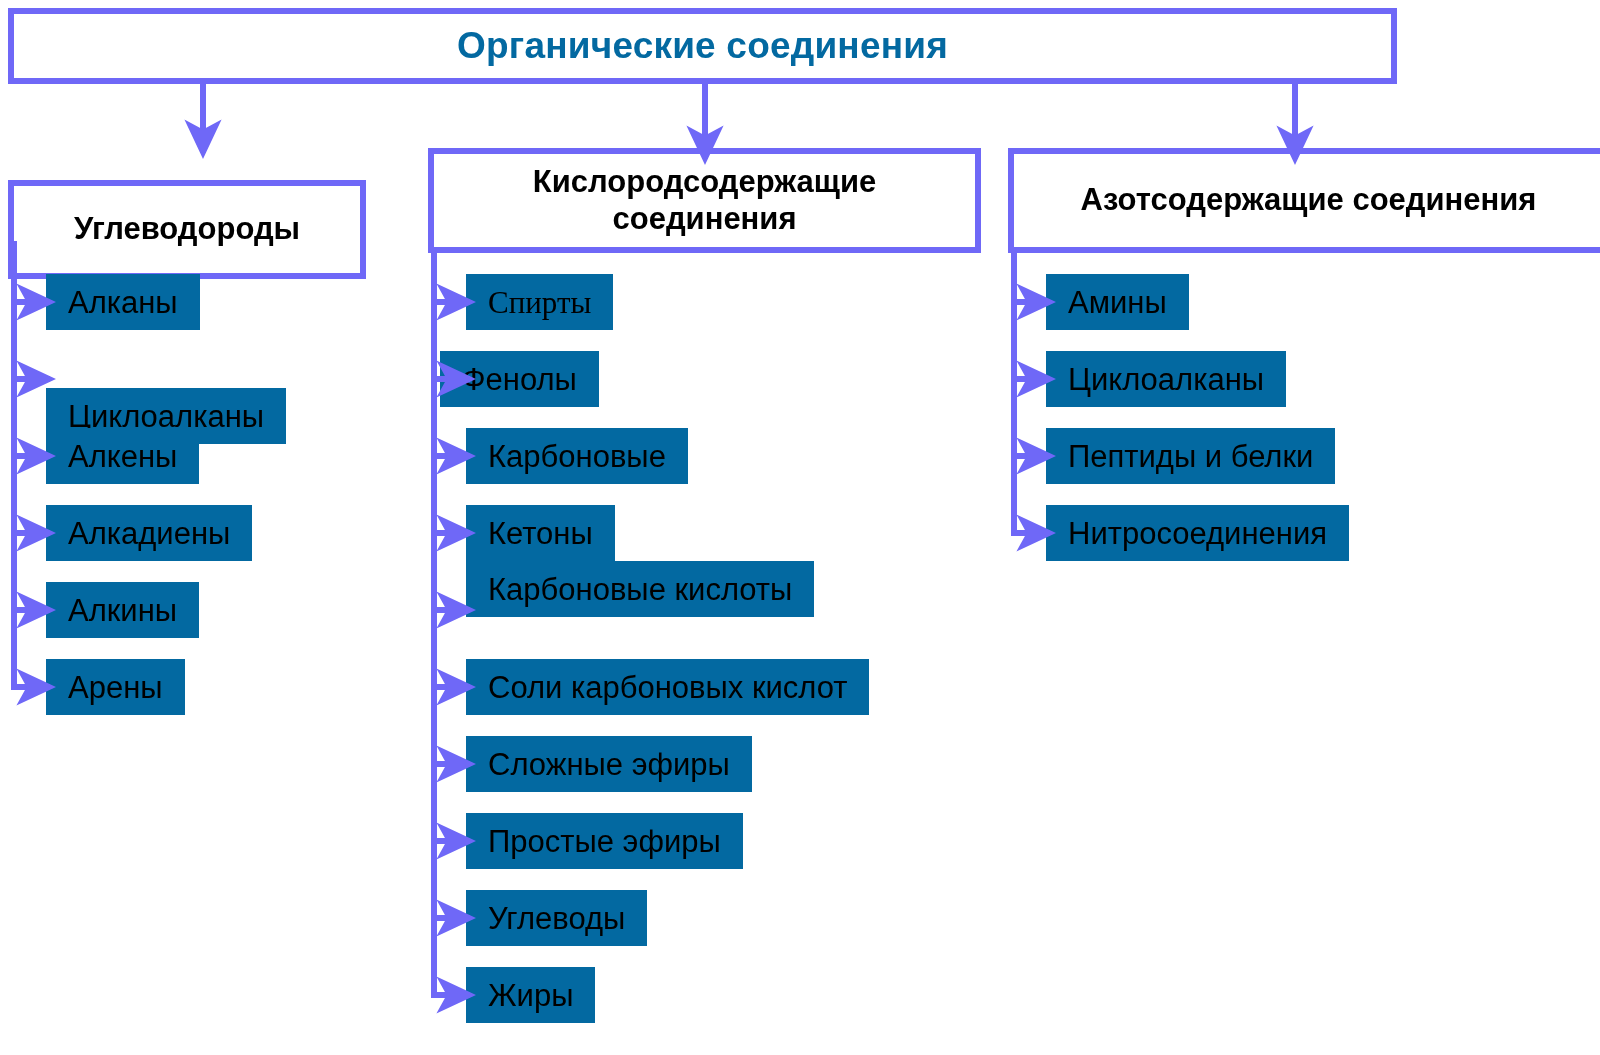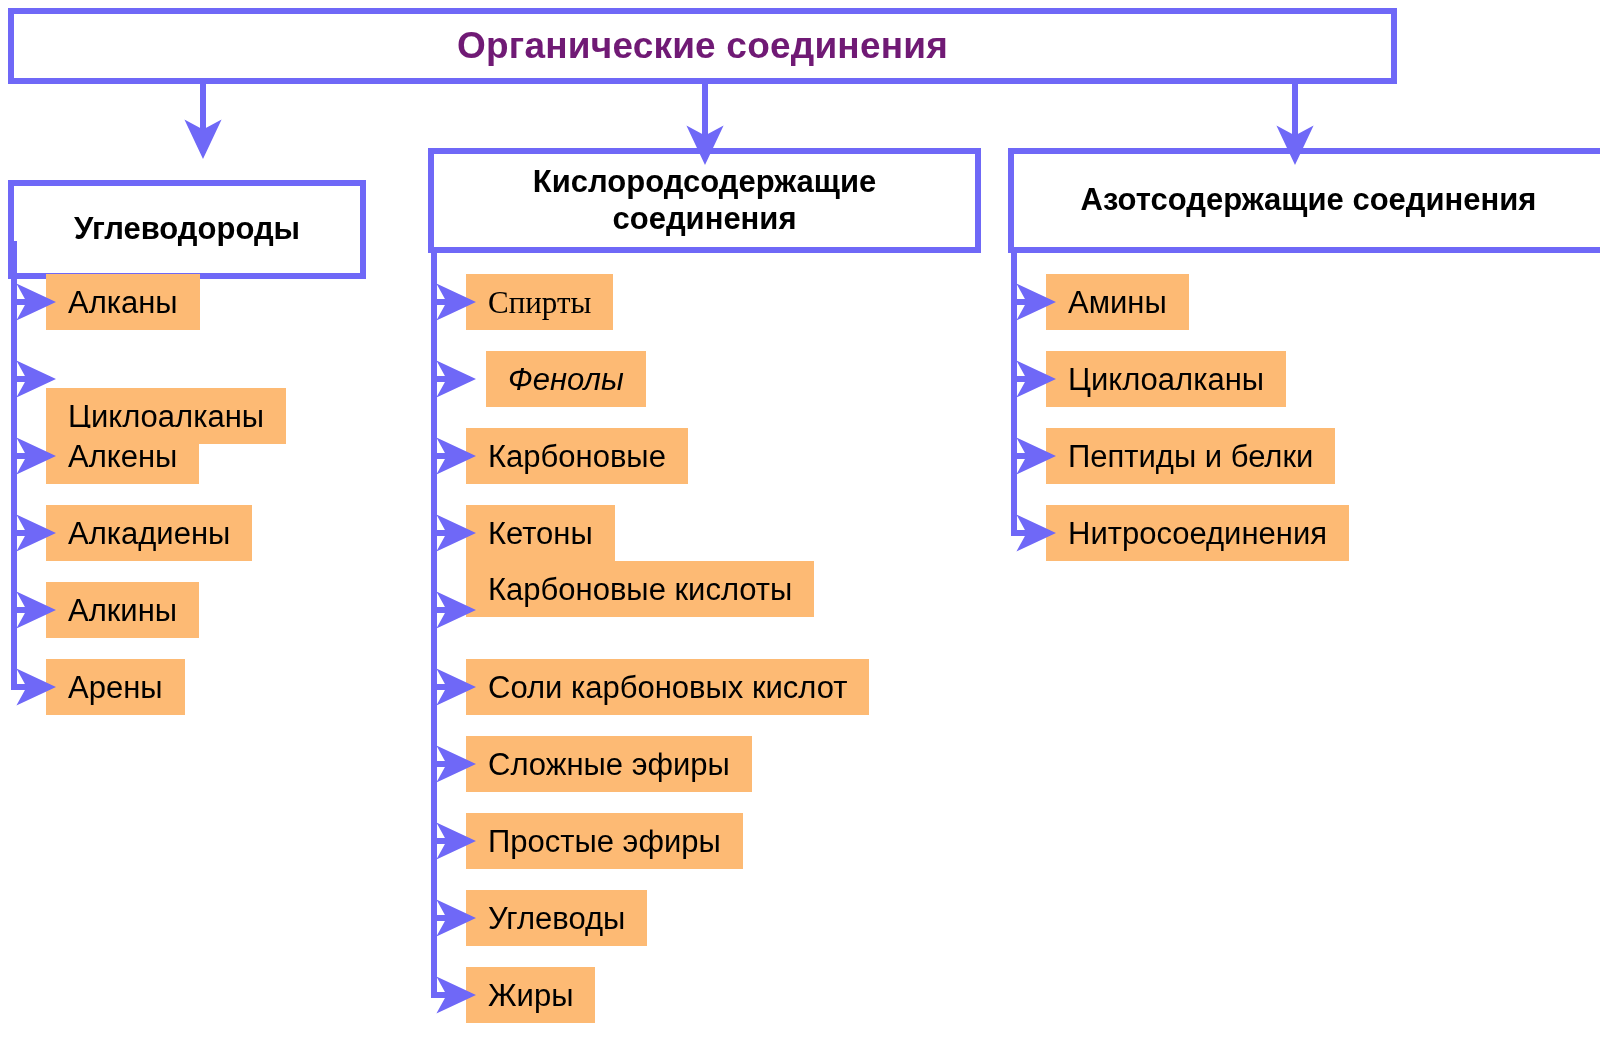--- a/index.html
+++ b/index.html
@@ -31,21 +31,21 @@
     border: 6px solid var(--accent, #6f68f7);
     background: #ffffff;
     box-sizing: border-box;
     display: flex;
     align-items: center;
     justify-content: center;
   }
   .root-title {
     font-size: 37px;
     font-weight: bold;
-    color: #701a75;
+    color: #0369a1;
     letter-spacing: 0.2px;
     white-space: nowrap;
   }
 
   
   .cat-header {
     position: absolute;
     border: 6px solid var(--accent, #6f68f7);
     background: #ffffff;
     box-sizing: border-box;
@@ -63,21 +63,21 @@
   }
 
   #cat-header-0 { left: 8px;    top: 156px; width: 358px;  height: 99px; margin-top: 24px; }
   #cat-header-1 { left: 428px;  top: 148px; width: 553px;  height: 105px; }
   #cat-header-2 { left: 1008px; top: 148px; width: 601px;  height: 105px; text-align: right; }
 
   
   .chip {
     position: absolute;
     height: 56px;
-    background: #fdba74;
+    background: #0369a1;
     box-sizing: border-box;
     display: flex;
     align-items: center;
     justify-content: center;
     padding: 16px 22px;
   }
   .chip-label {
     font-size: 31px;
     color: #000000;
     white-space: nowrap;
@@ -130,21 +130,21 @@
       </div>
       <div class="chip" style="left: 46px; top: 582px;">
         <span class="chip-label">Алкины</span>
       </div>
       <div class="chip" style="left: 46px; top: 659px;">
         <span class="chip-label">Арены</span>
       </div>
       <div class="chip" style="left: 466px; top: 274px; font-family: Liberation Serif, serif;">
         <span class="chip-label">Спирты</span>
       </div>
-      <div class="chip" style="left: 486px; top: 351px; font-style: italic;">
+      <div class="chip" style="left: 440px; top: 351px;">
         <span class="chip-label">Фенолы</span>
       </div>
       <div class="chip" style="left: 466px; top: 428px;">
         <span class="chip-label">Карбоновые</span>
       </div>
       <div class="chip" style="left: 466px; top: 505px; justify-content: flex-end;">
         <span class="chip-label">Кетоны</span>
       </div>
       <div class="chip" style="left: 466px; top: 561px;">
         <span class="chip-label">Карбоновые кислоты</span>

